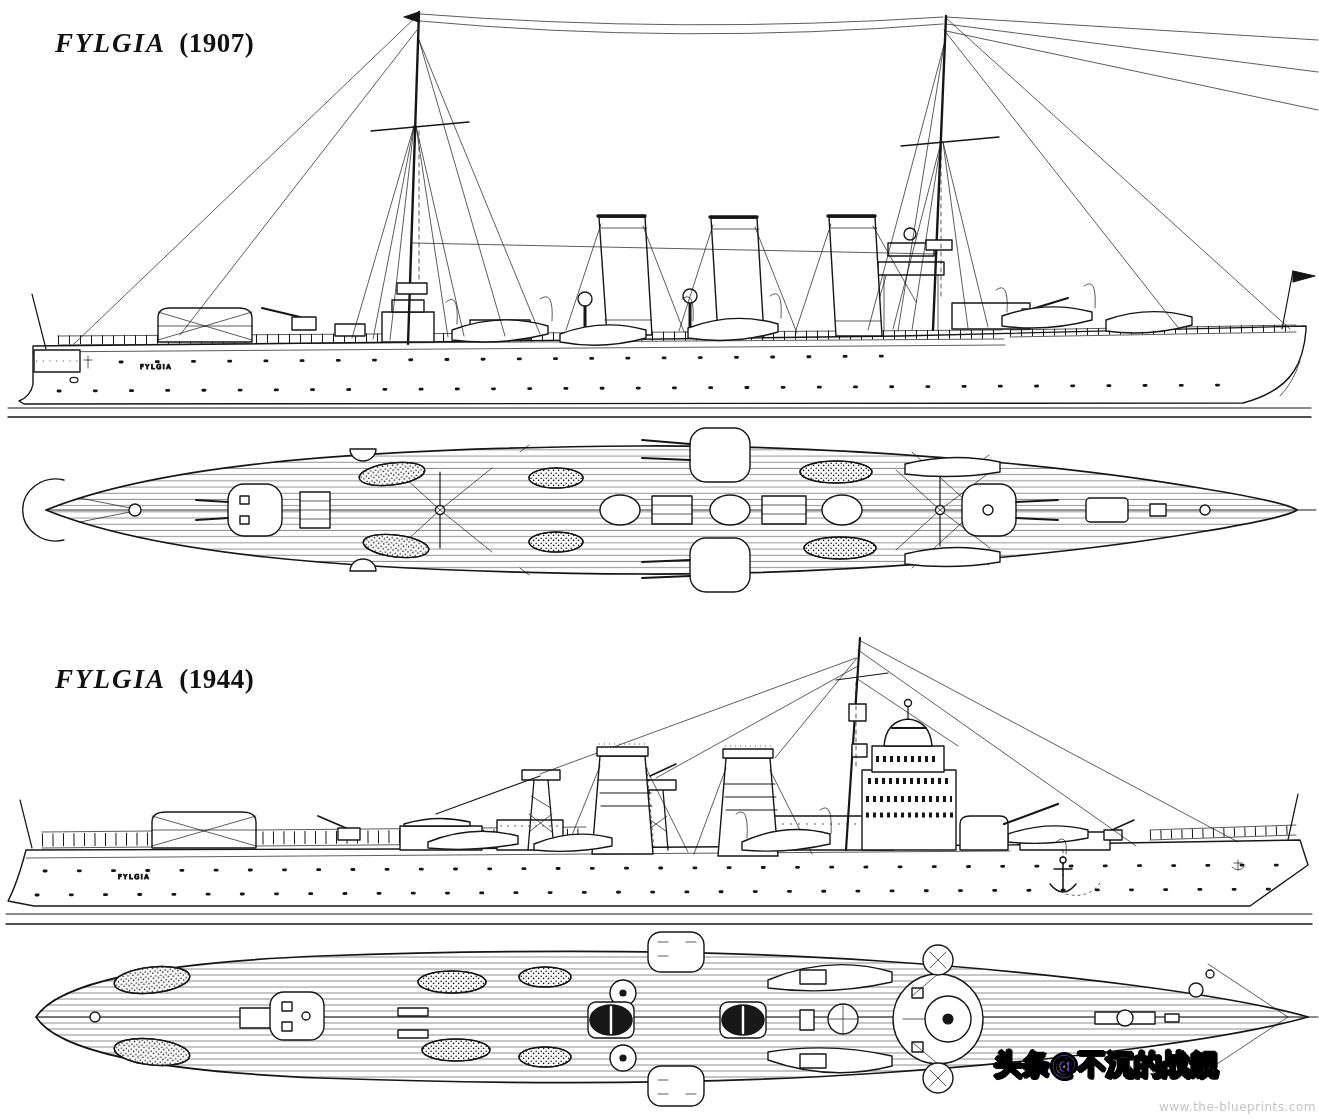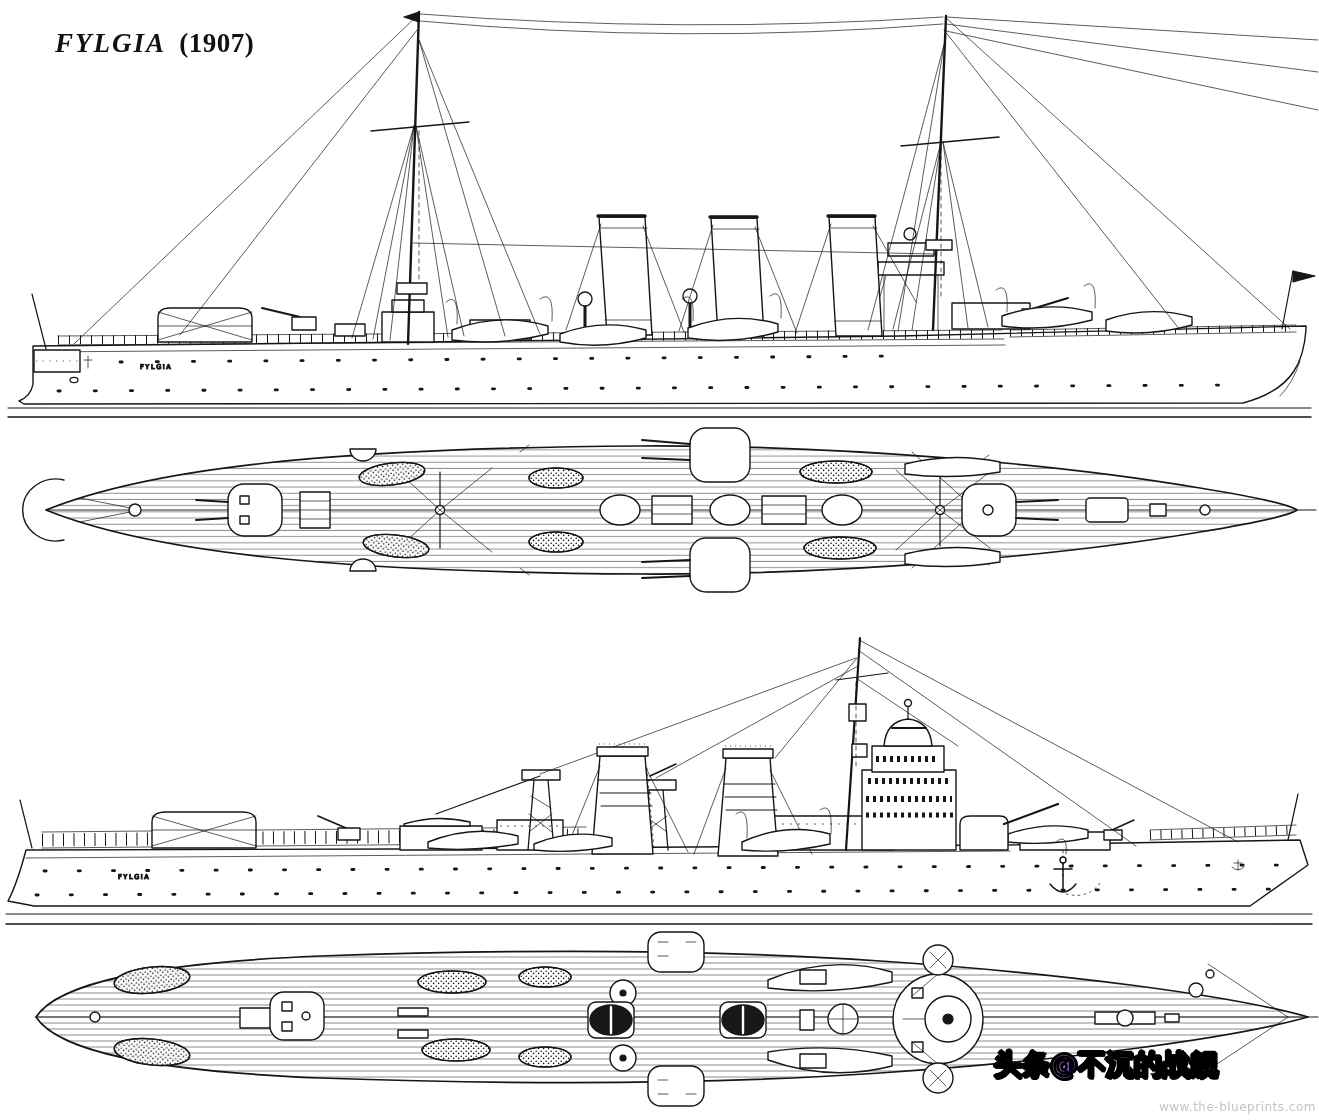--- a/index.html
+++ b/index.html
@@ -401,16 +401,20 @@
       <circle class="w" cx="1125" cy="88" r="8" stroke-width="1.2"></circle>
       <rect class="w" x="1165" y="84" width="14" height="8" stroke-width="1"></rect>
       <circle class="w" cx="1196" cy="60" r="7" stroke-width="1.1"></circle>
     </g>
   </svg>
 
   <div class="ship-label lbl-1907">
     <span class="nm">FYLGIA</span>
     <span class="yr">(1907)</span>
   </div>
+  <div class="ship-label lbl-1944">
+    <span class="nm">FYLGIA</span>
+    <span class="yr">(1944)</span>
+  </div>
 
   <div class="watermark">头条@不沉的战舰</div>
   <div class="credit">www.the-blueprints.com</div>
 </div>
 
 </body></html>

